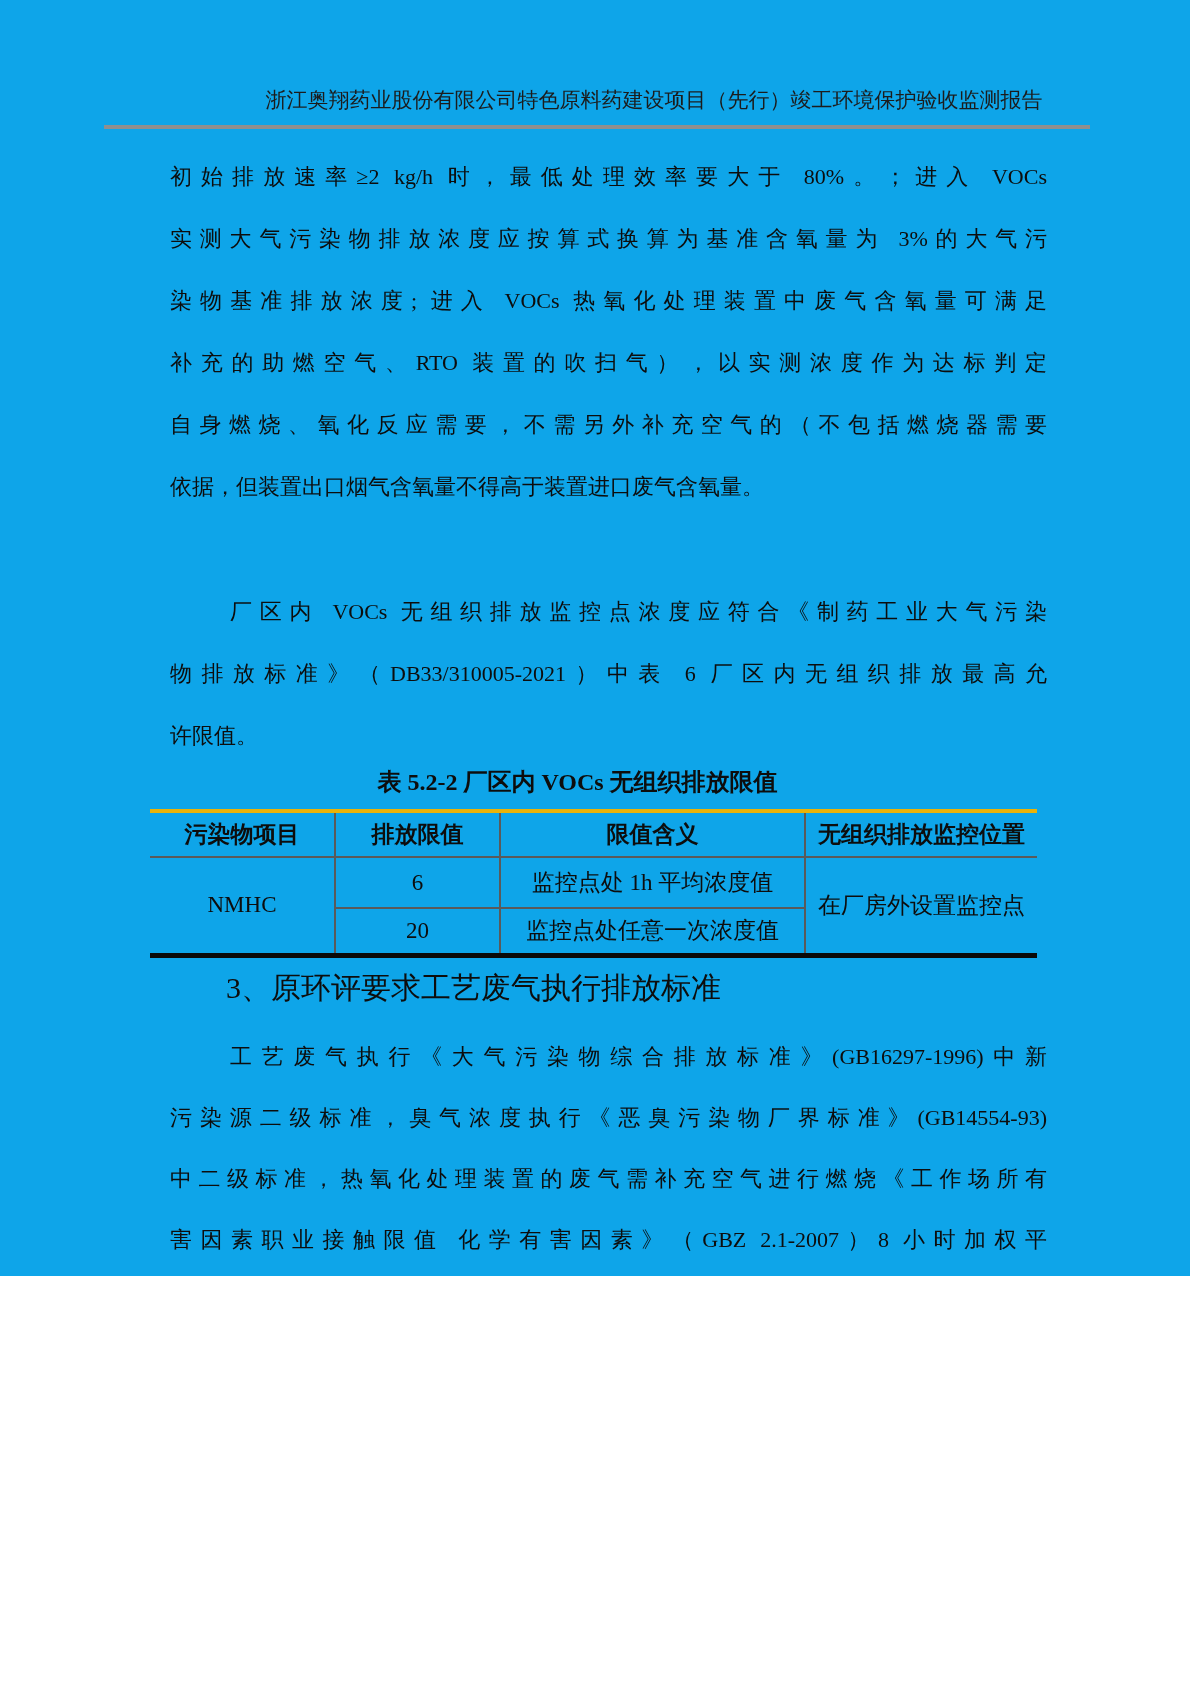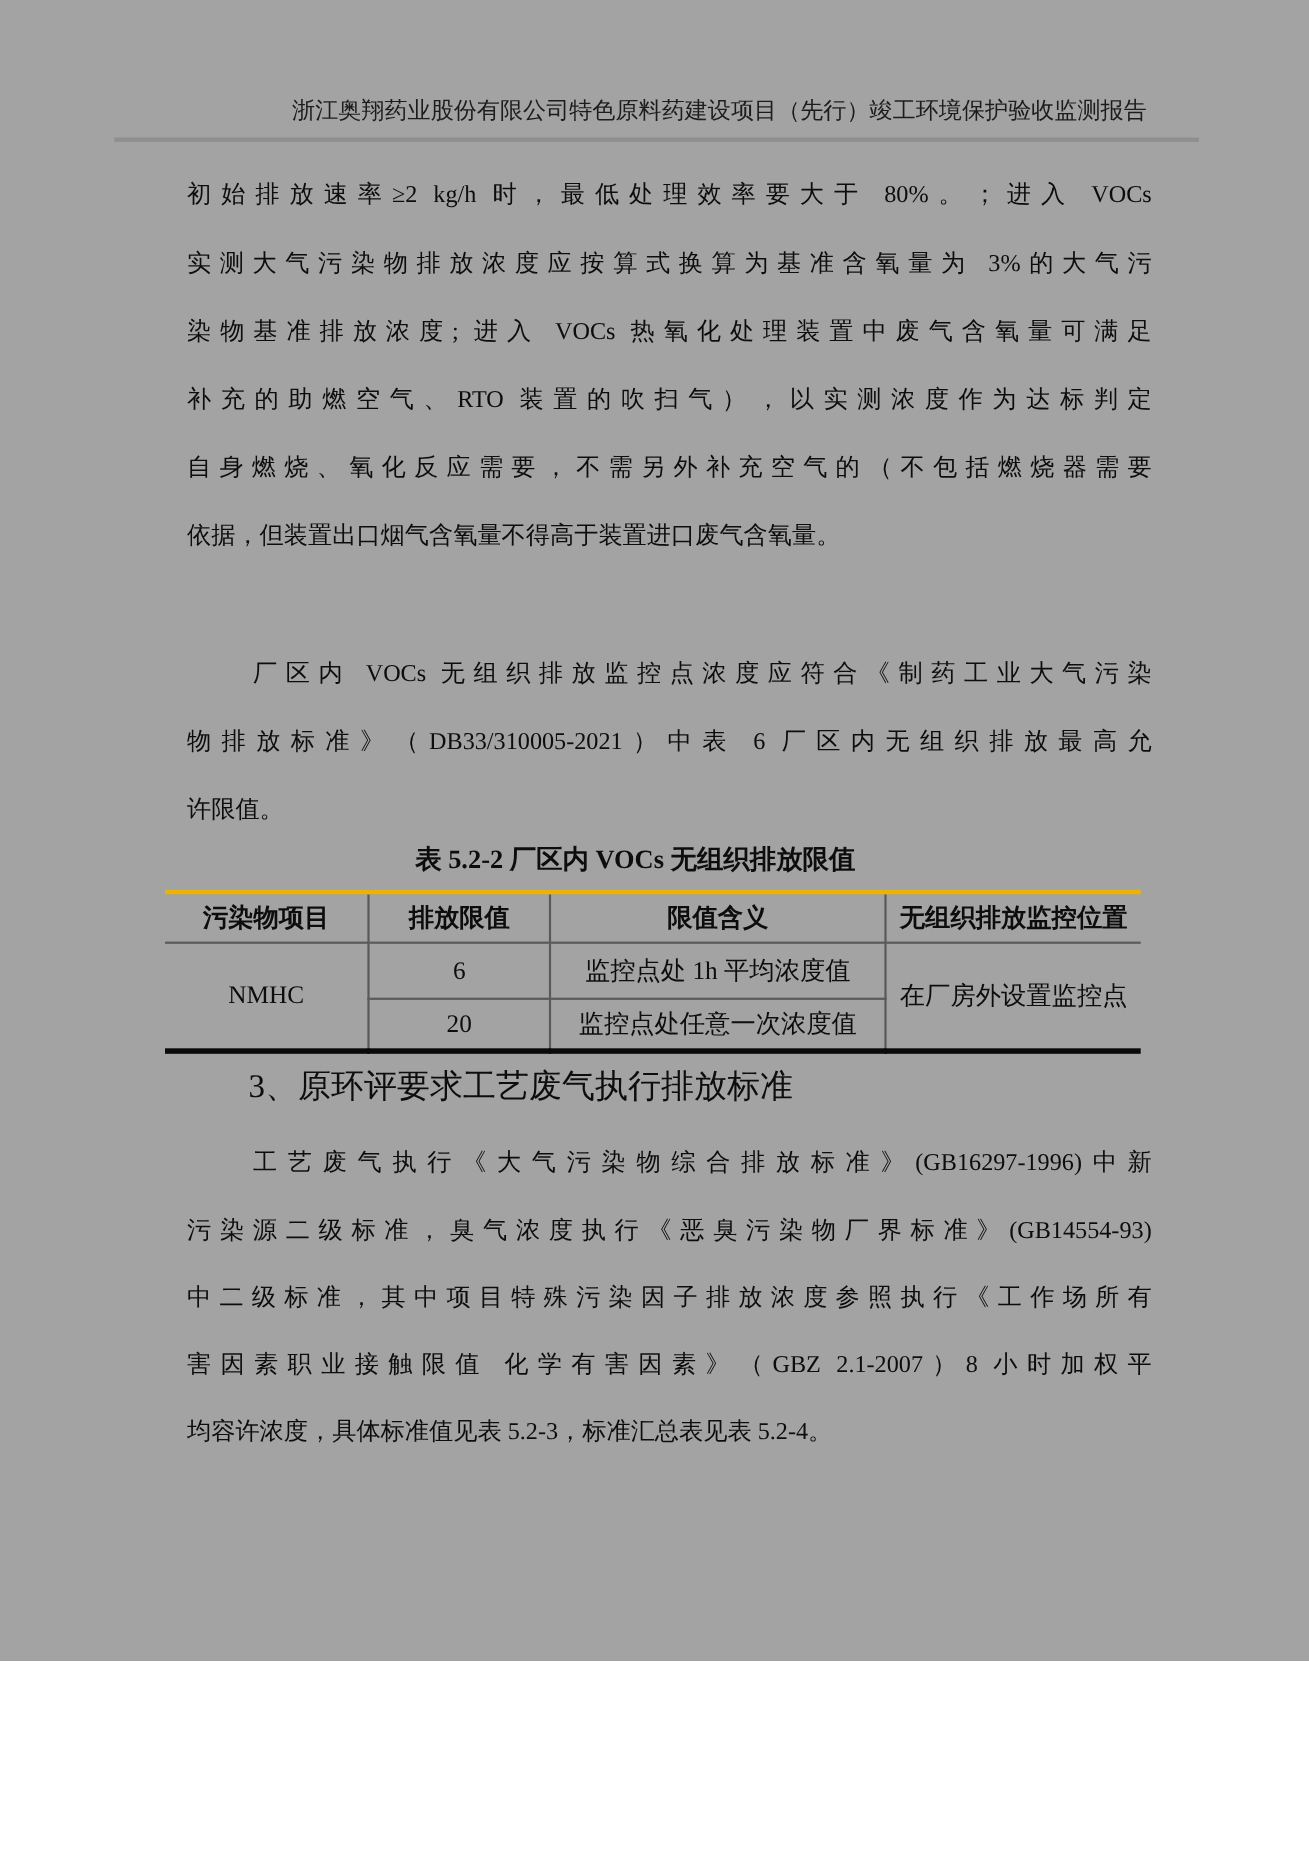--- a/index.html
+++ b/index.html
@@ -3,22 +3,22 @@
 <meta charset="utf-8">
 <style>
   html, body {
     margin: 0;
     padding: 0;
     background: #ffffff;
   }
   .page {
     position: relative;
     width: 1190px;
-    height: 1510px;
-    background: #a3a3a3;
+    height: 1276px;
+    background: #0ea5e9;
     font-family: "Liberation Serif", "DejaVu Serif", serif;
     color: #111111;
     overflow: hidden;
   }
   
   .header-title {
     position: absolute;
     top: 86px;
     left: 0;
     width: 1190px;
@@ -182,21 +182,21 @@
         <td class="vr">监控点处任意一次浓度值</td>
       </tr>
     </tbody>
   </table>
 
   <div class="heading3">3、原环评要求工艺废气执行排放标准</div>
 
   <div class="para para3">
     <div class="jline ind">工艺废气执行《大气污染物综合排放标准》(GB16297-1996)中新</div>
     <div class="jline">污染源二级标准，臭气浓度执行《恶臭污染物厂界标准》(GB14554-93)</div>
-    <div class="jline">中二级标准，其中项目特殊污染因子排放浓度参照执行《工作场所有</div>
+    <div class="jline">中二级标准，热氧化处理装置的废气需补充空气进行燃烧《工作场所有</div>
     <div class="jline">害因素职业接触限值 化学有害因素》（GBZ 2.1-2007）8 小时加权平</div>
     <div class="lline">均容许浓度，具体标准值见表 5.2-3，标准汇总表见表 5.2-4。</div>
   </div>
 
   <div class="footer-org">浙江省生态环境监测中心</div>
   <div class="footer-page">56</div>
 
 </div>
 
 </body></html>

